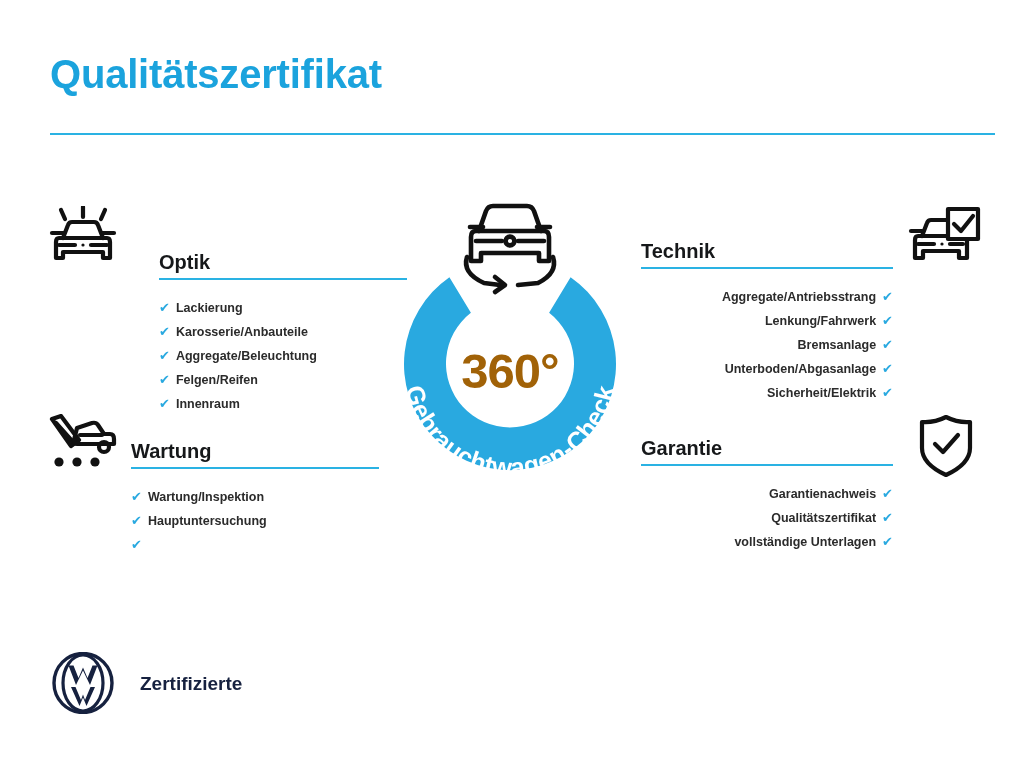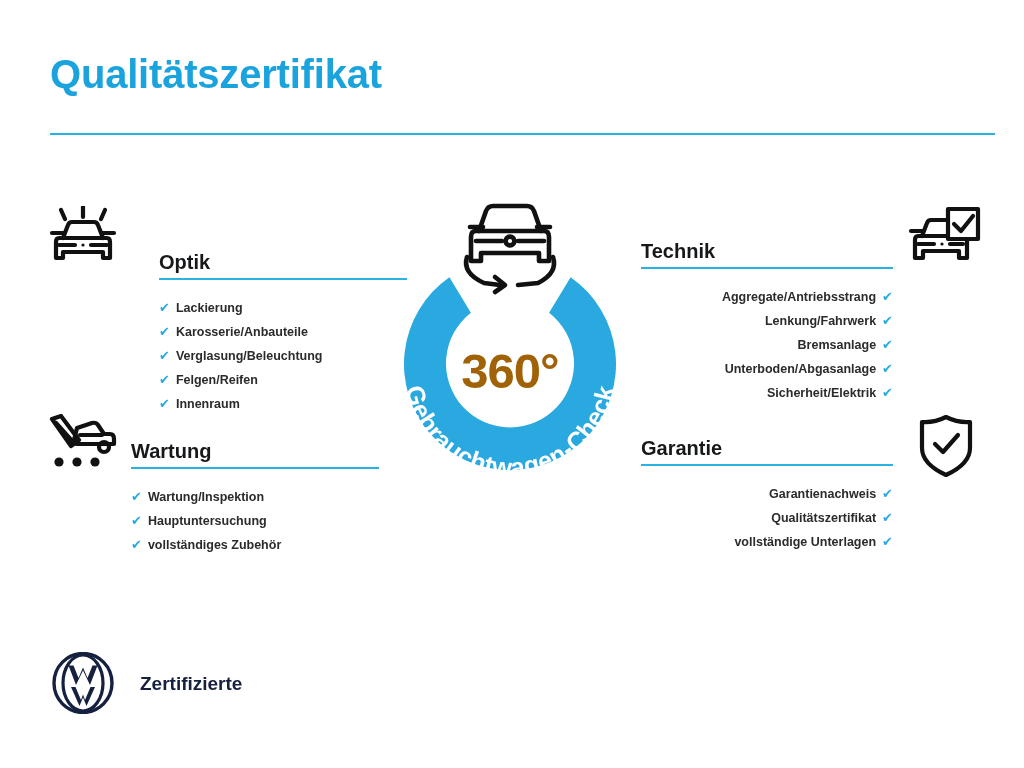--- a/index.html
+++ b/index.html
@@ -232,21 +232,21 @@
       <div class="item">
         <span class="check">✔</span>
         <span>Lackierung</span>
       </div>
       <div class="item">
         <span class="check">✔</span>
         <span>Karosserie/Anbauteile</span>
       </div>
       <div class="item">
         <span class="check">✔</span>
-        <span>Verglasung/Beleuchtung</span>
+        <span>Aggregate/Beleuchtung</span>
       </div>
       <div class="item">
         <span class="check">✔</span>
         <span>Felgen/Reifen</span>
       </div>
       <div class="item">
         <span class="check">✔</span>
         <span>Innenraum</span>
       </div>
     </div>
@@ -261,21 +261,20 @@
       <div class="item">
         <span class="check">✔</span>
         <span>Wartung/Inspektion</span>
       </div>
       <div class="item">
         <span class="check">✔</span>
         <span>Hauptuntersuchung</span>
       </div>
       <div class="item">
         <span class="check">✔</span>
-        <span>vollständiges Zubehör</span>
       </div>
     </div>
   </div>
 
   <div class="block right" id="block-technik">
     <div class="block-head">
       <div class="block-title">Technik</div>
       <div class="block-rule"></div>
     </div>
     <div class="items">

